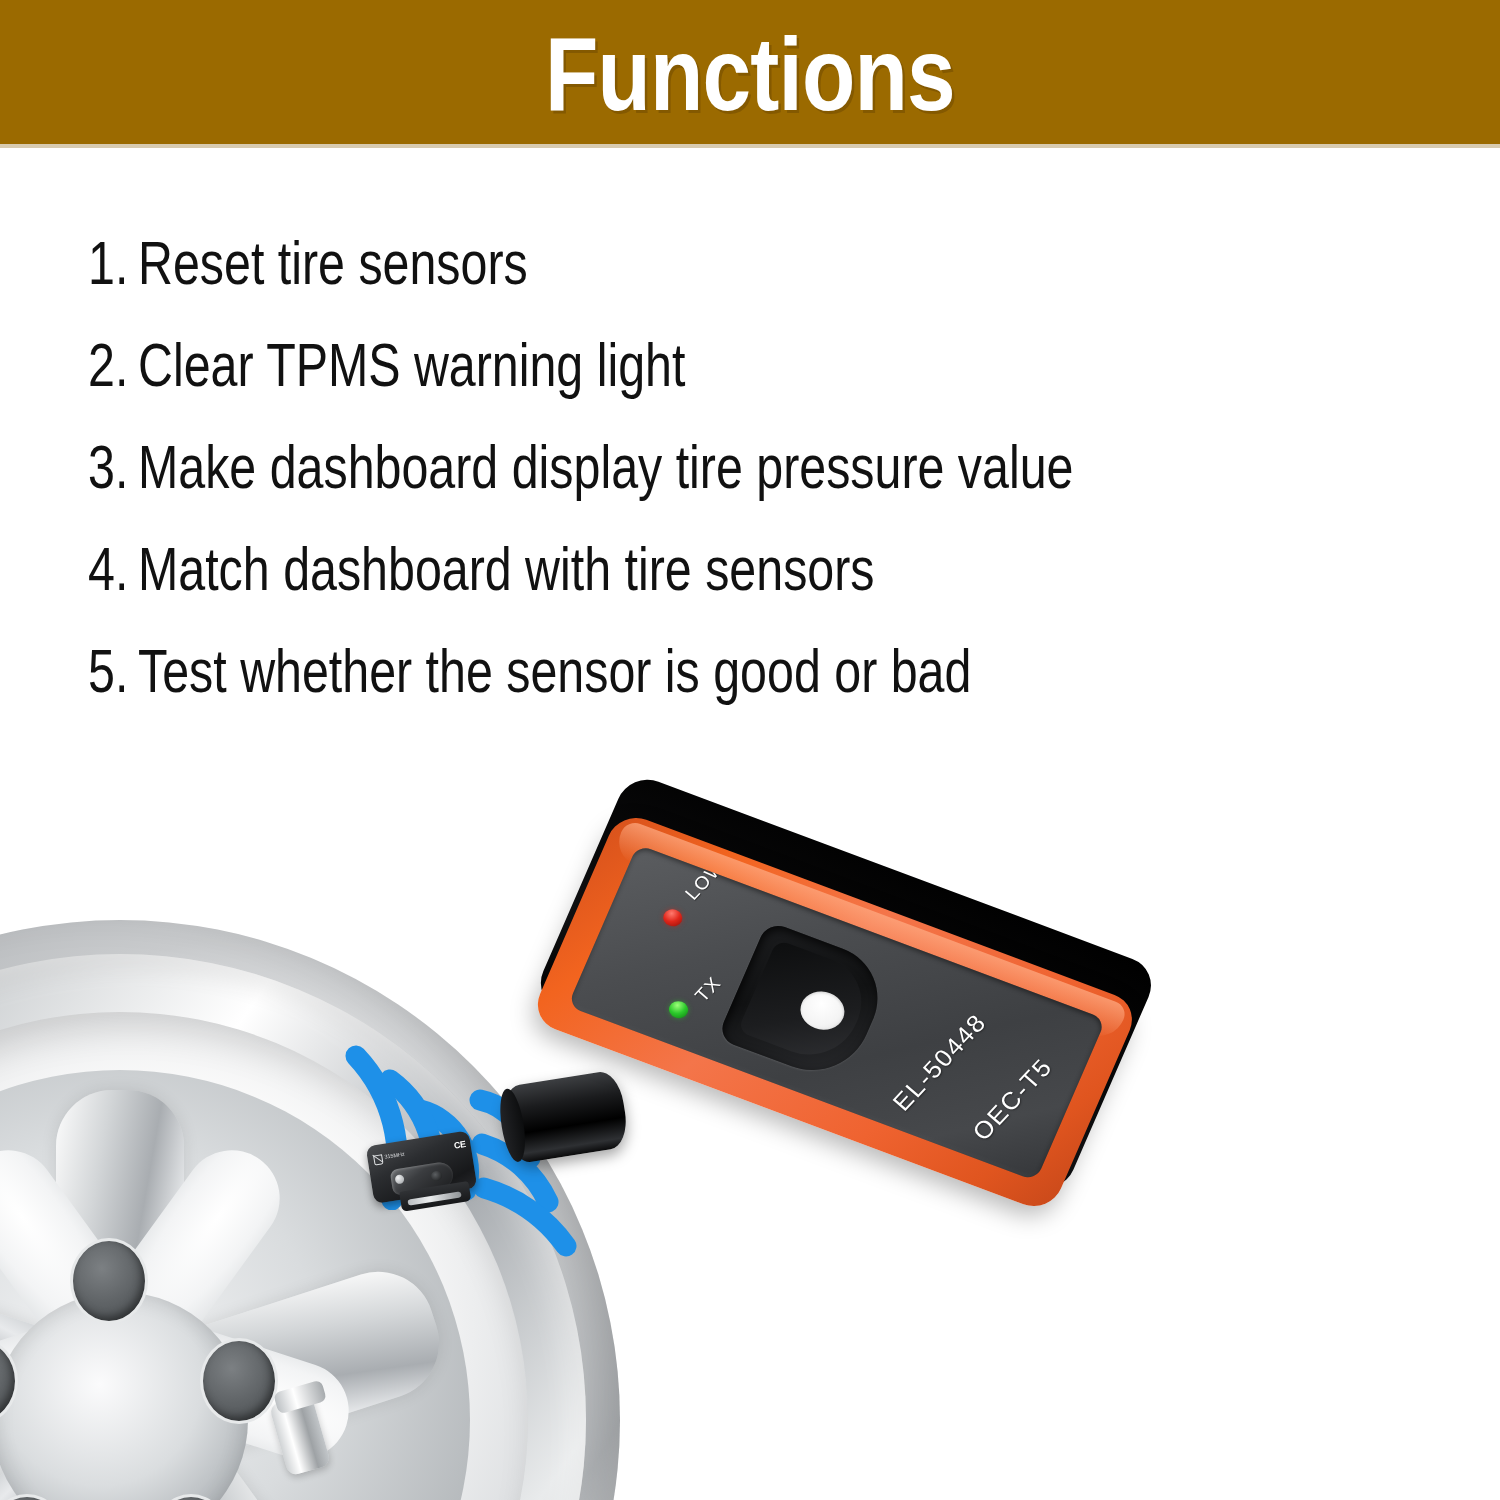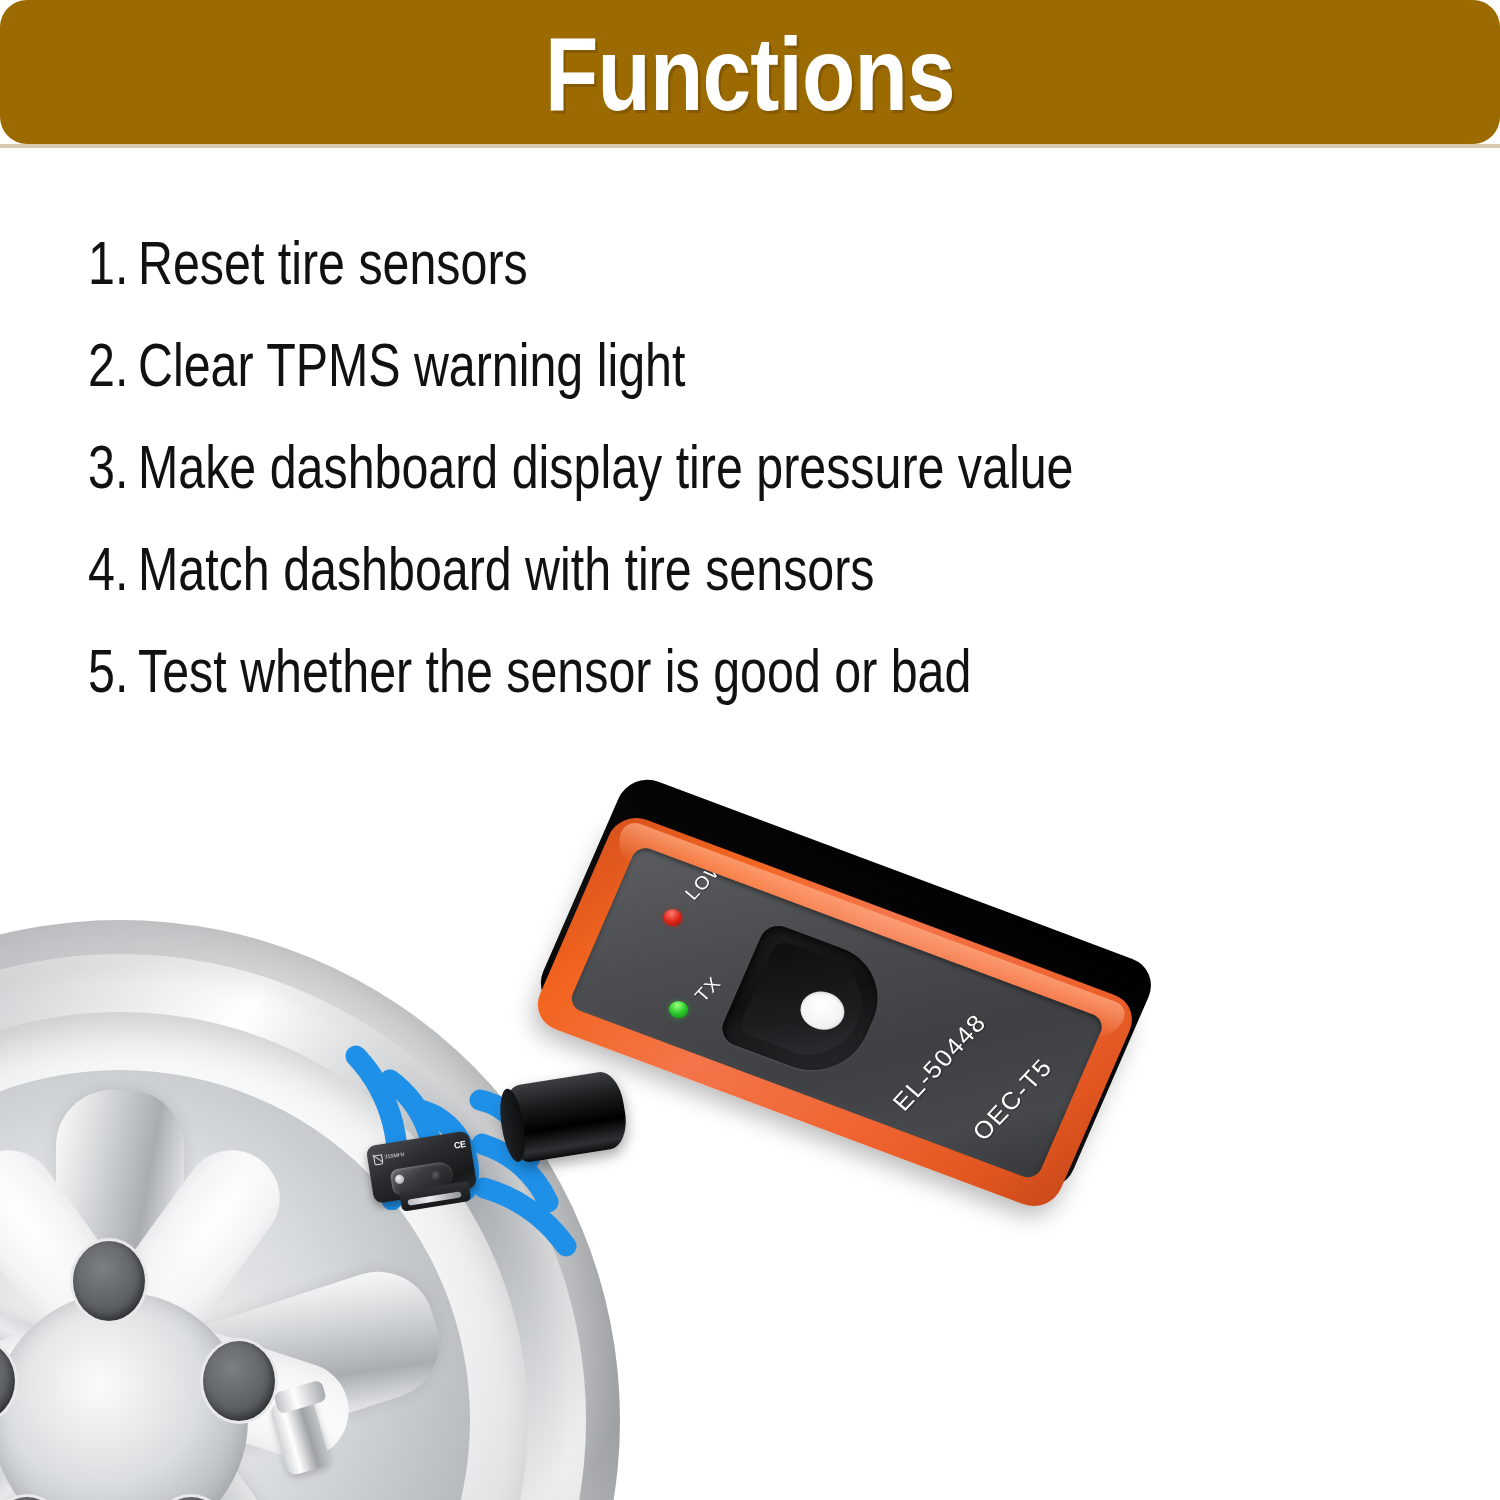--- a/index.html
+++ b/index.html
@@ -25,21 +25,20 @@
     position: absolute;
     left: 0;
     top: 0;
     width: 1500px;
     height: 144px;
     background: #9b6a00;
     display: flex;
     align-items: center;
     justify-content: center;
     overflow: hidden;
-    border-radius: 27px;
   }
   .banner-underline {
     position: absolute;
     left: 0;
     top: 144px;
     width: 1500px;
     height: 4px;
     background: #d8cbb0;
   }
   .banner-title {

